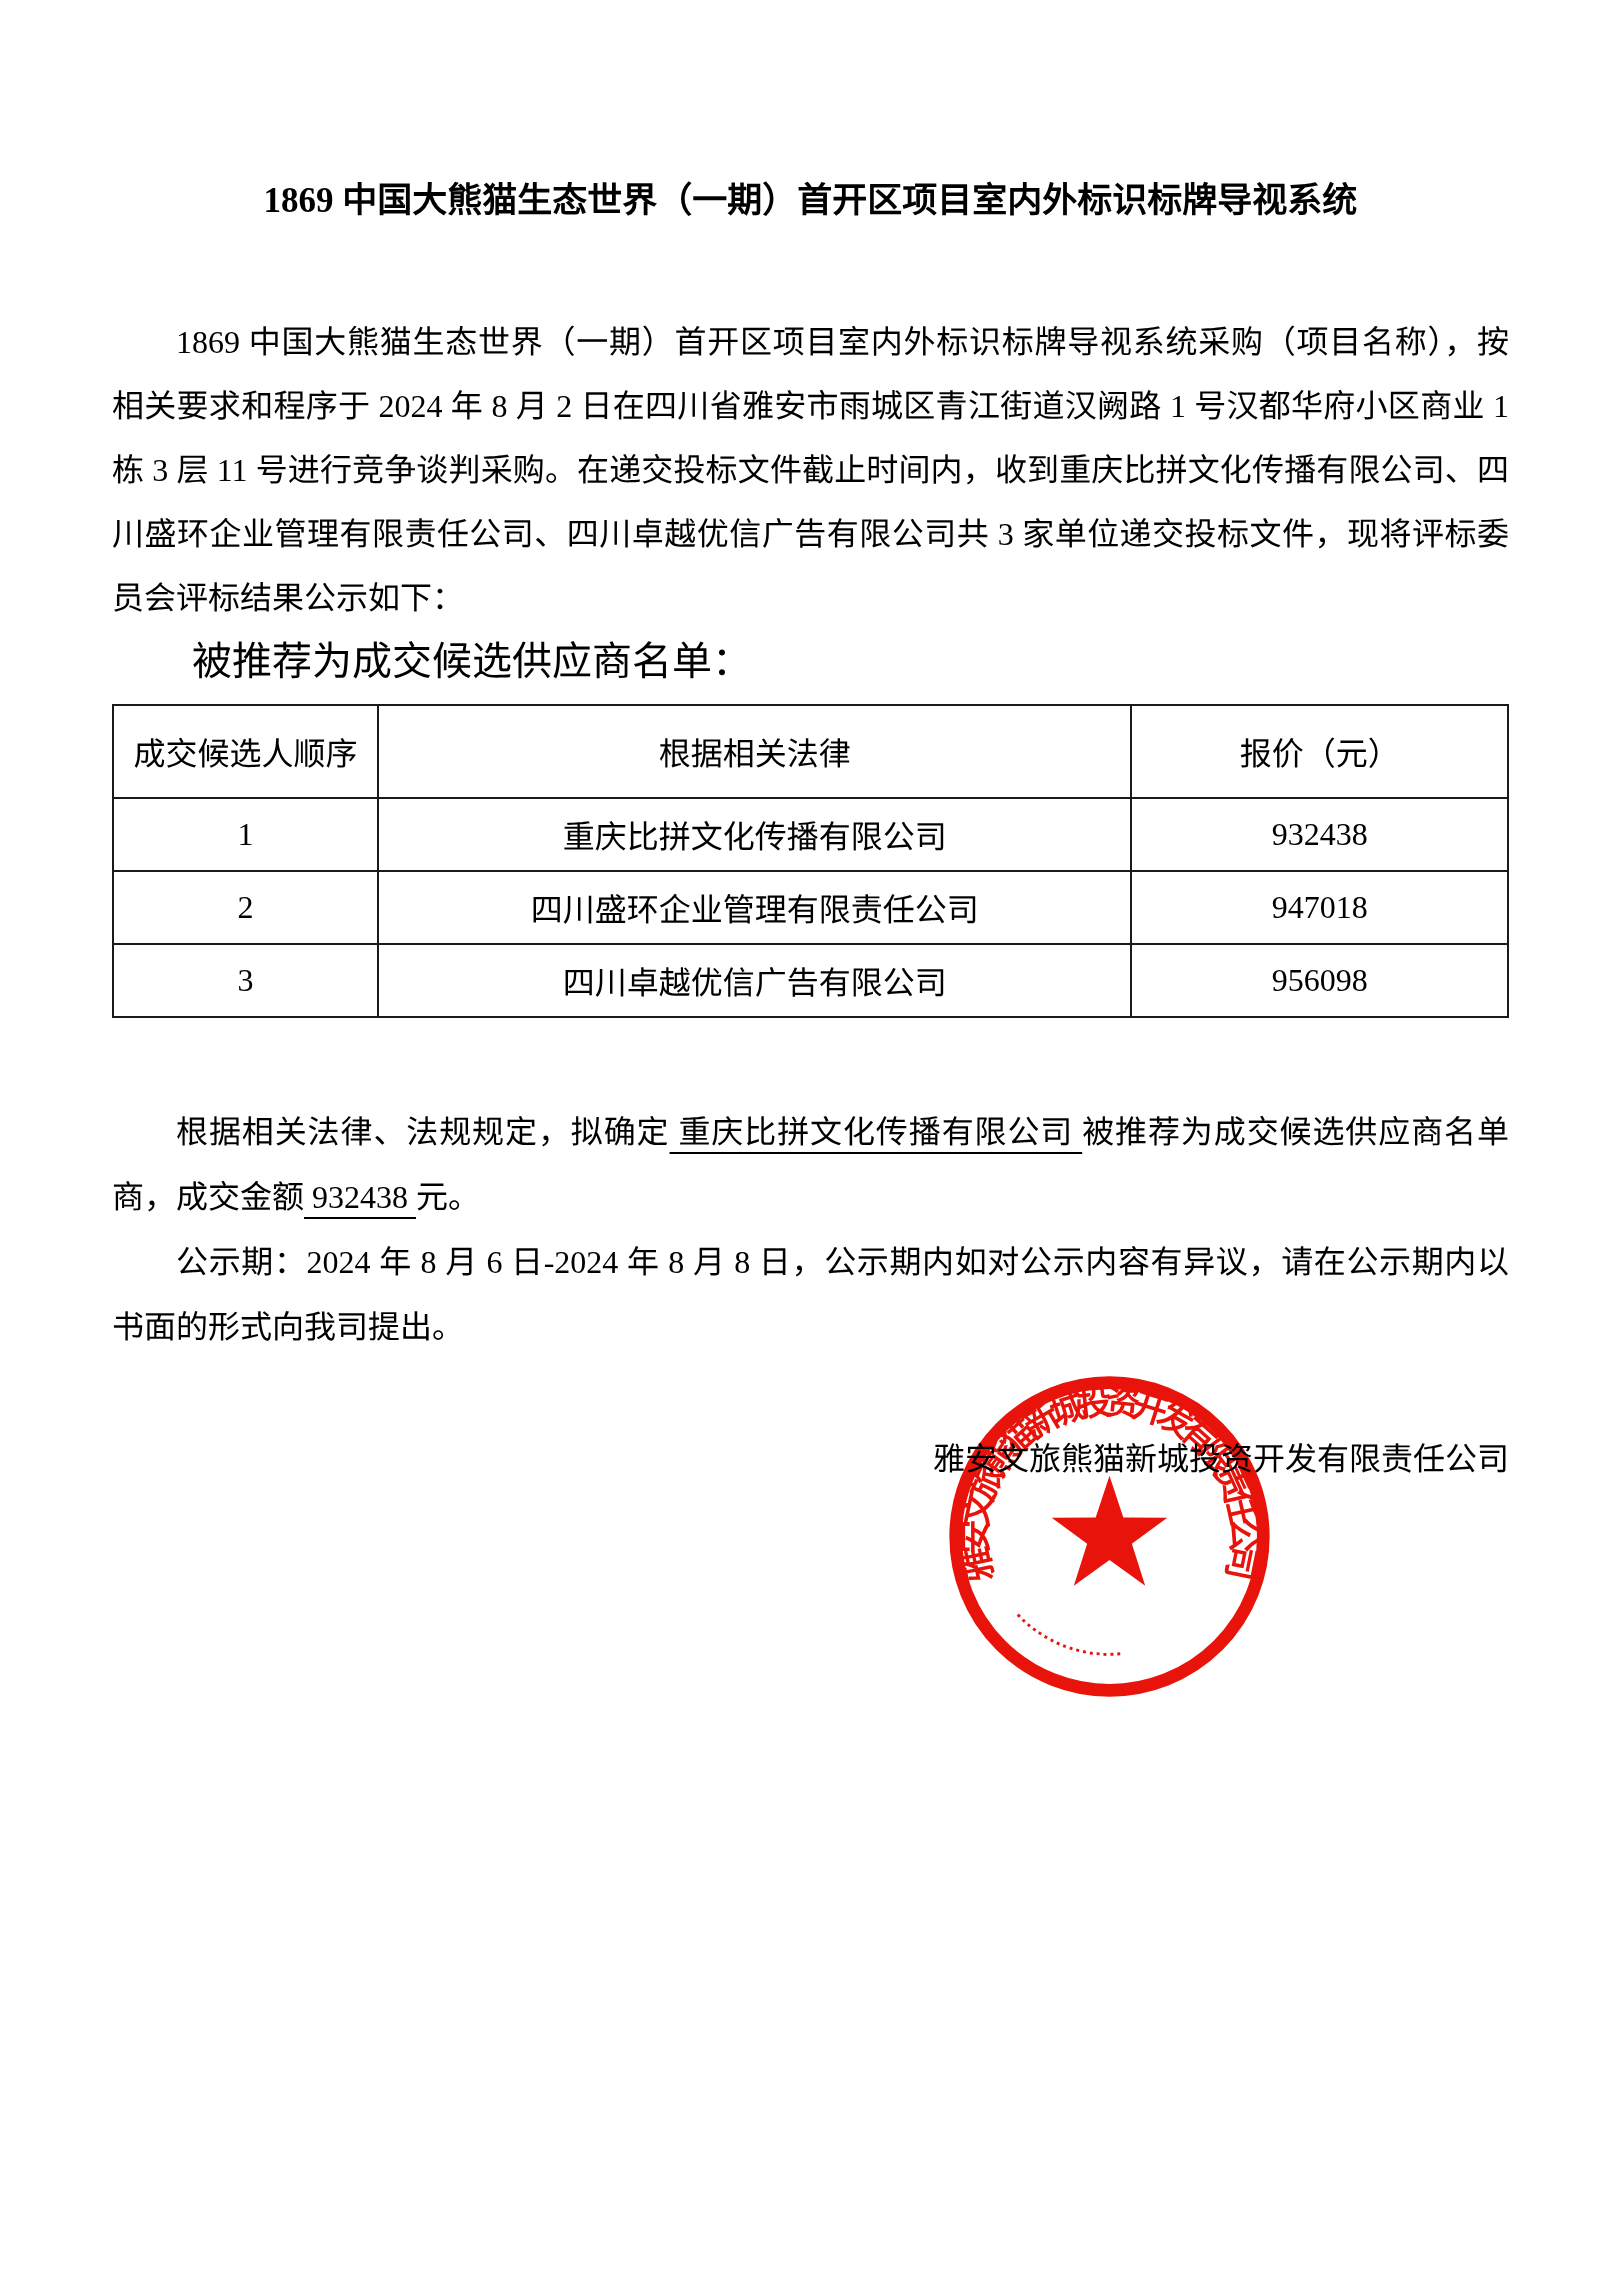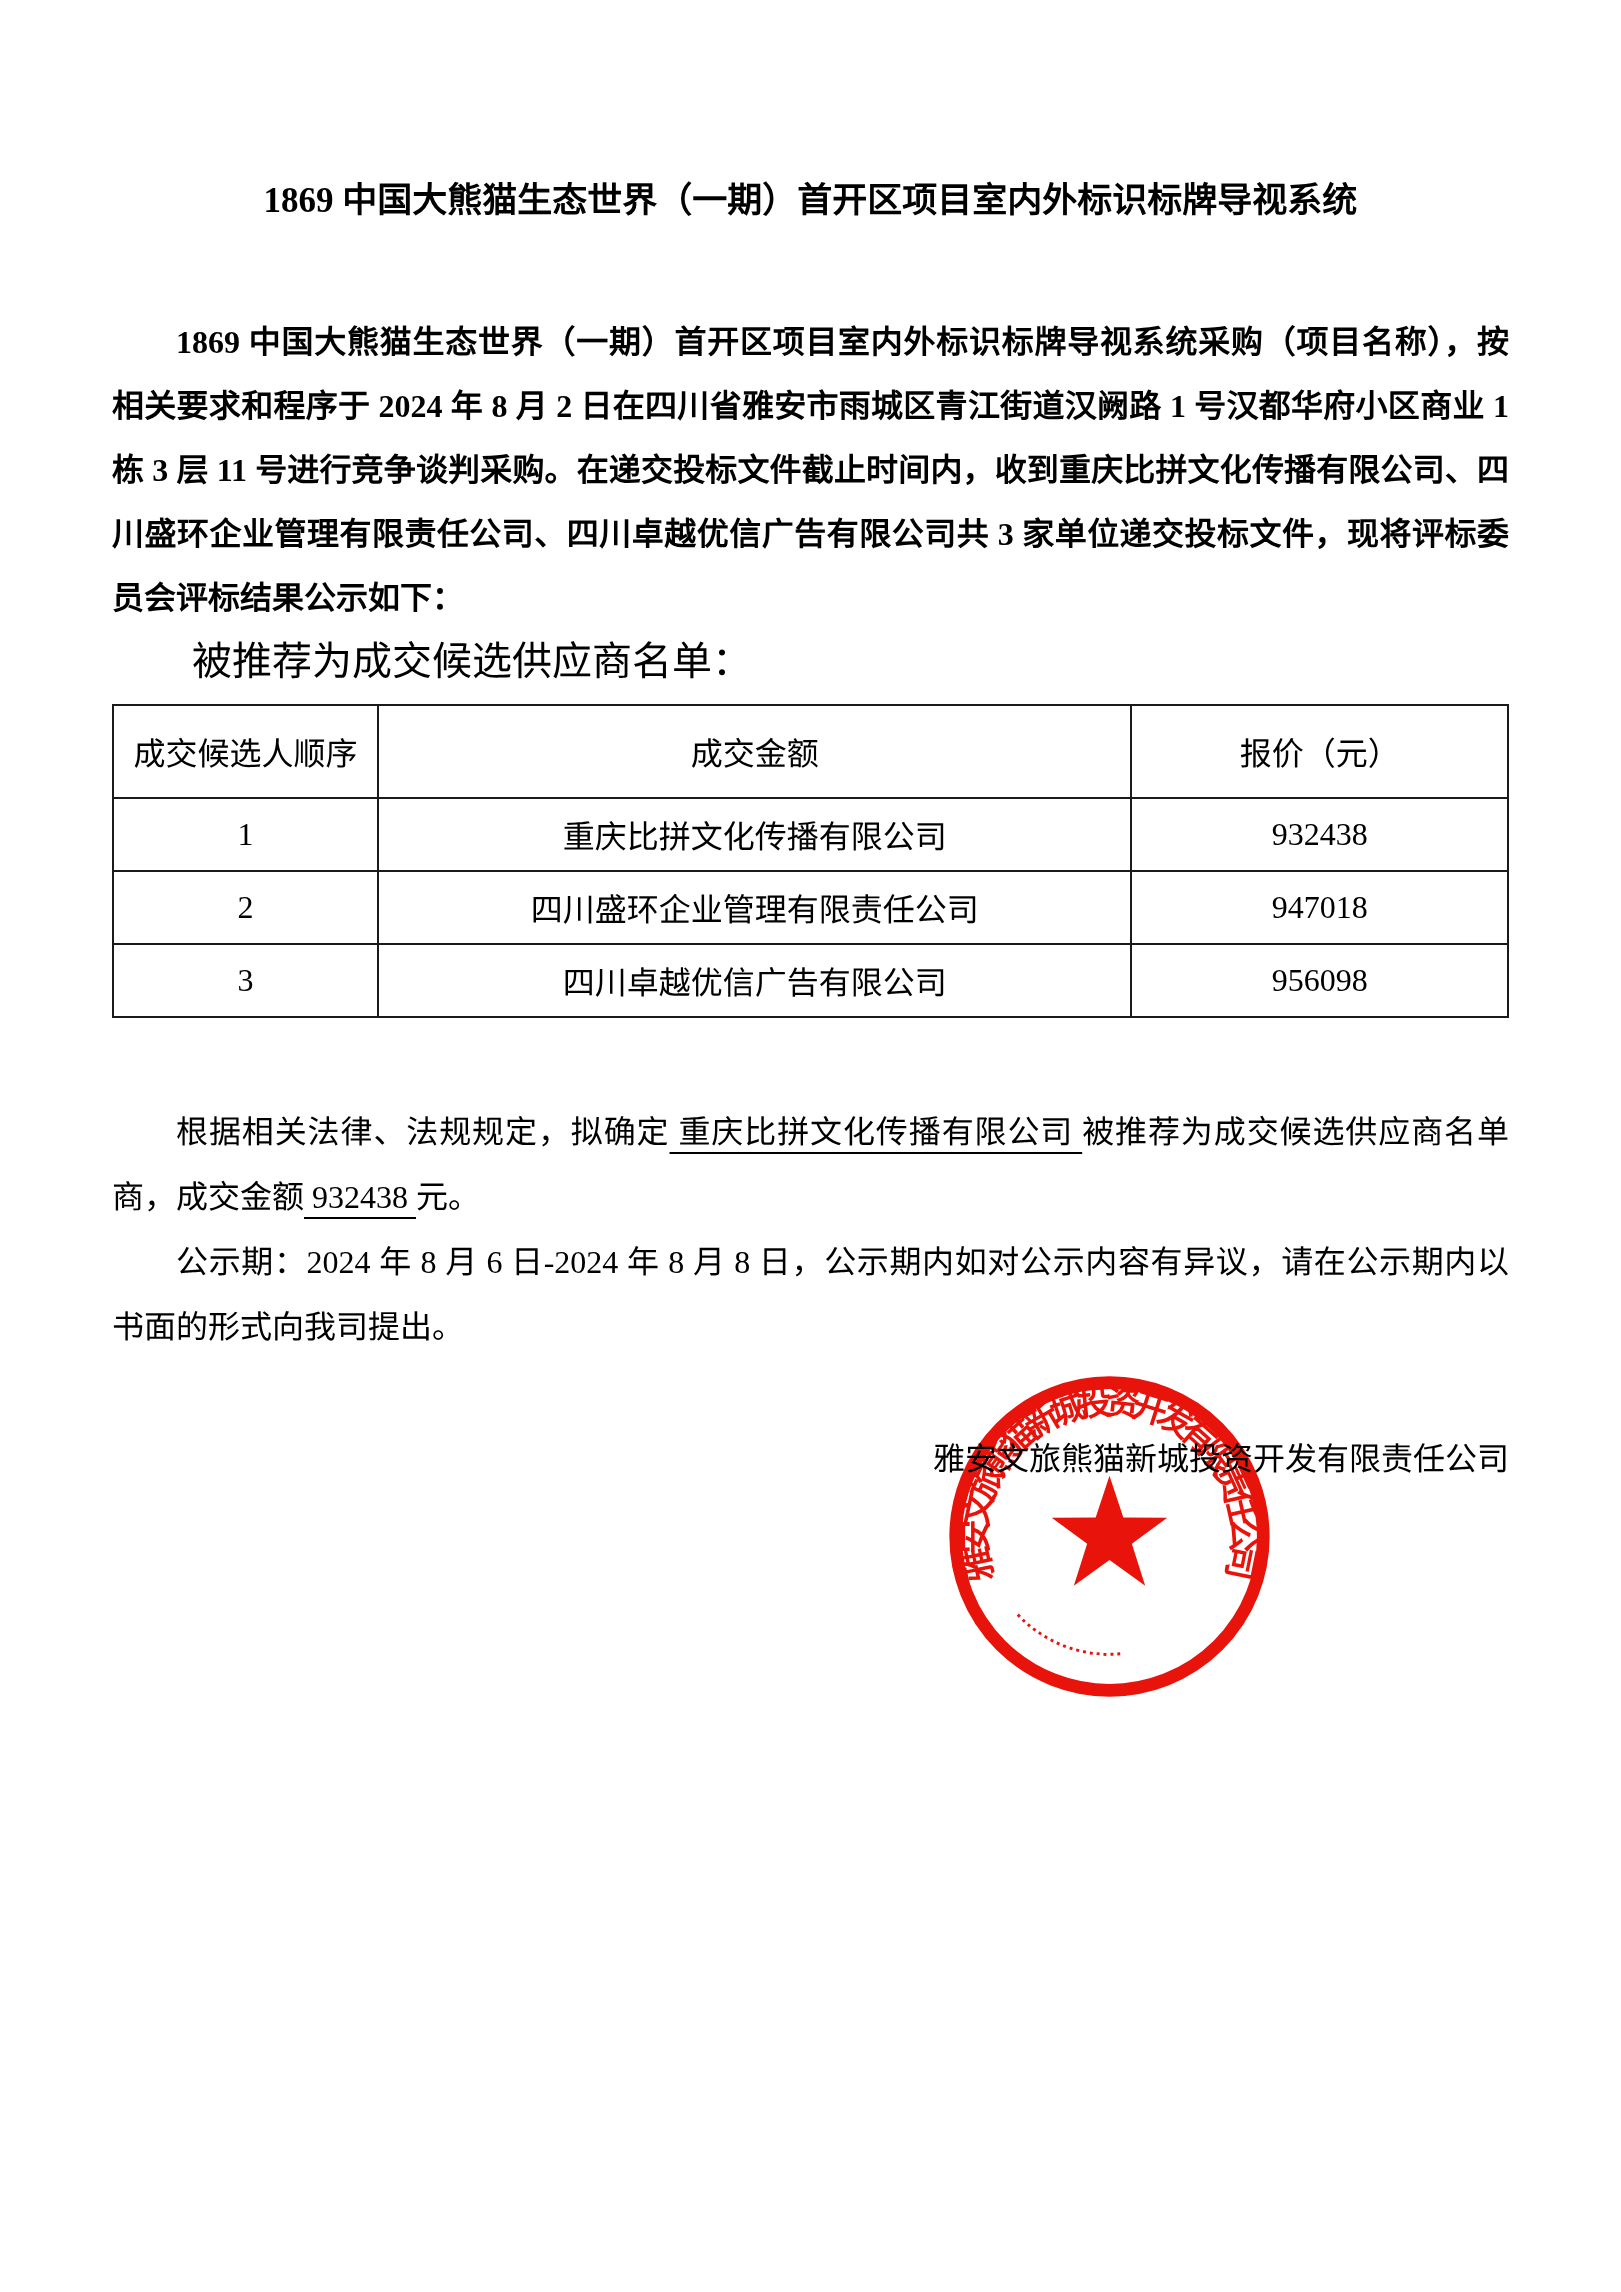--- a/index.html
+++ b/index.html
@@ -22,21 +22,20 @@
     text-align: center;
     line-height: 108px;
     margin: 0 0 55px 0;
   }
   .para {
     font-size: 32px;
     line-height: 64px;
     text-align: justify;
     text-indent: 2em;
     margin: 0;
-    font-weight: bold;
   }
   .list-intro {
     font-size: 40px;
     line-height: 64px;
     text-indent: 2em;
     margin: 0 0 9.8px 0;
   }
   table.result-table {
     width: 100%;
     border-collapse: collapse;
@@ -110,21 +109,21 @@
 
     <table class="result-table">
       <colgroup>
         <col class="col-rank">
         <col class="col-name">
         <col class="col-price">
       </colgroup>
       <thead>
         <tr>
           <th>成交候选人顺序</th>
-          <th>成交金额</th>
+          <th>根据相关法律</th>
           <th>报价（元）</th>
         </tr>
       </thead>
       <tbody>
         <tr>
           <td>1</td>
           <td>重庆比拼文化传播有限公司</td>
           <td>932438</td>
         </tr>
         <tr>

